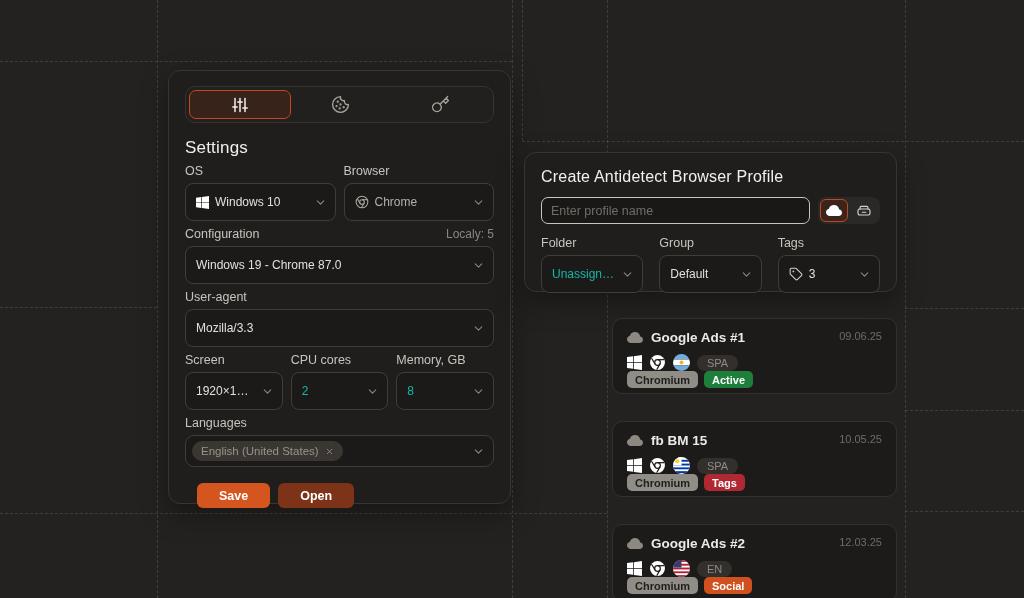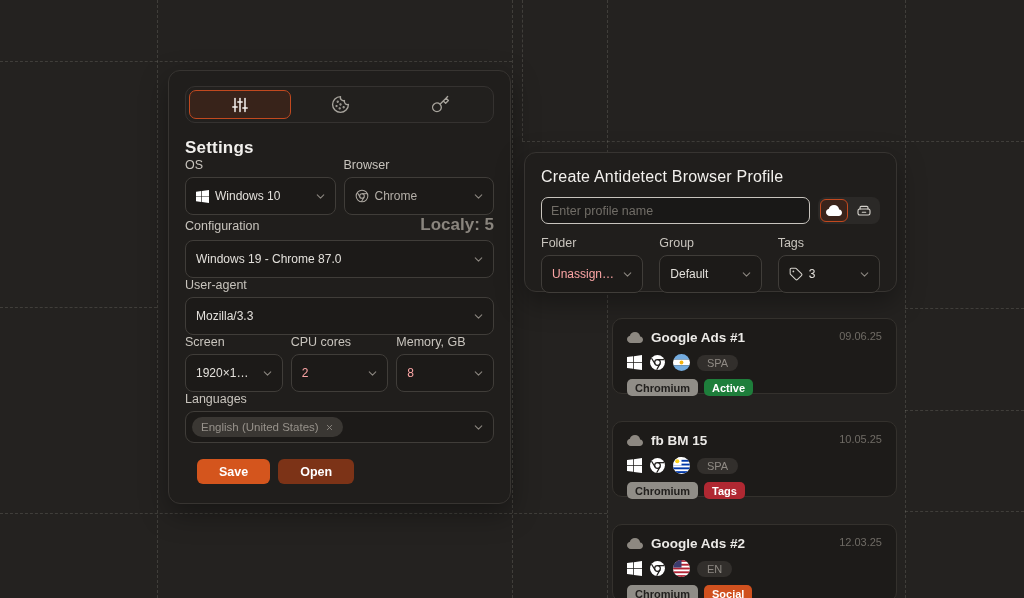--- a/index.html
+++ b/index.html
@@ -12,30 +12,30 @@
 
   .panel{position:absolute;z-index:2;background:#201e1c;border:1px solid #373431;border-radius:12px;
          box-sizing:border-box;box-shadow:0 10px 28px rgba(0,0,0,.35);}
 
   
   #settings-panel{left:168px;top:70px;width:343px;height:434px;padding:15px 16px;}
   .tabbar{display:flex;align-items:stretch;height:37px;background:#22201e;border:1px solid #353230;
           border-radius:10px;padding:3px;box-sizing:border-box;}
   .tab{flex:1;display:flex;align-items:center;justify-content:center;border-radius:7px;cursor:pointer;}
   .tab.active{background:#38231a;border:1px solid #c2491f;}
-  .h1-settings{margin-top:15px;font-size:17px;font-weight:700;color:#f1efec;letter-spacing:.2px;}
+  .h1-settings{margin-top:15px;font-size:17px;font-weight:400;color:#f1efec;letter-spacing:.2px;}
 
   .frow{display:flex;gap:8px;}
   .fcol{flex:1;min-width:0;}
-  .flabel{margin-top:0;margin-bottom:5px;font-size:12.5px;color:#c8c4bd;display:flex;align-items:baseline;}
-  .flabel .meta{margin-left:auto;font-size:17px;color:#8a857e;font-weight:700;}
+  .flabel{margin-top:6px;margin-bottom:5px;font-size:12.5px;color:#c8c4bd;display:flex;align-items:baseline;}
+  .flabel .meta{margin-left:auto;font-size:12px;color:#8a857e;font-weight:400;}
   .select{height:38px;background:#1c1a18;border:1px solid #403d39;border-radius:8px;display:flex;
           align-items:center;padding:0 8px 0 10px;box-sizing:border-box;cursor:pointer;gap:6px;}
   .sel-val{font-size:12px;color:#e3e0db;white-space:nowrap;overflow:hidden;text-overflow:ellipsis;flex:1;}
-  .select.muted .sel-val{color:#fca5a5;}
+  .select.muted .sel-val{color:#14b8a6;}
   .select.dim .sel-val{color:#b4afa8;}
   .chev{display:inline-flex;flex:none;}
 
   .lang-select{height:32px;background:#1c1a18;border:1px solid #403d39;border-radius:9px;display:flex;
                align-items:center;padding:0 8px 0 6px;box-sizing:border-box;cursor:pointer;}
   .chip{display:inline-flex;align-items:center;gap:6px;background:#3a3733;border-radius:99px;
         padding:4px 9px;font-size:11.5px;color:#97928b;}
   .lang-select .chev{margin-left:auto;}
 
   .btnrow{display:flex;gap:8px;margin-top:16px;margin-left:12px;}
@@ -62,21 +62,21 @@
 
   
   .card{position:absolute;left:612px;width:285px;z-index:2;background:#1d1b19;border:1px solid #34312d;
         border-radius:10px;box-sizing:border-box;padding:11px 14px;cursor:pointer;}
   .card-row1{display:flex;align-items:flex-start;gap:8px;}
   .card-title{font-size:13.5px;font-weight:600;color:#eceae7;}
   .card-date{margin-left:auto;font-size:11px;color:#6f6b65;}
   .card-row2{display:flex;align-items:center;gap:7px;margin-top:8px;}
   .flag{width:17px;height:17px;border-radius:50%;overflow:hidden;display:inline-flex;flex:none;}
   .pill{background:#322f2c;border-radius:99px;padding:2px 10px;font-size:11px;color:#8f8a84;}
-  .card-row3{display:flex;align-items:center;gap:6px;margin-top:8px;}
+  .card-row3{display:flex;align-items:center;gap:6px;}
   .badge{border-radius:5px;padding:2.5px 8px;font-size:11px;font-weight:600;}
   .badge-gray{background:#908d87;color:#22201e;}
   .badge-green{background:#1e7e3b;color:#fff;}
   .badge-red{background:#b02832;color:#fff;}
   .badge-orange{background:#d0511f;color:#fff;}
   .icn{display:inline-flex;flex:none;}
 </style>
 </head>
 <body>
 

